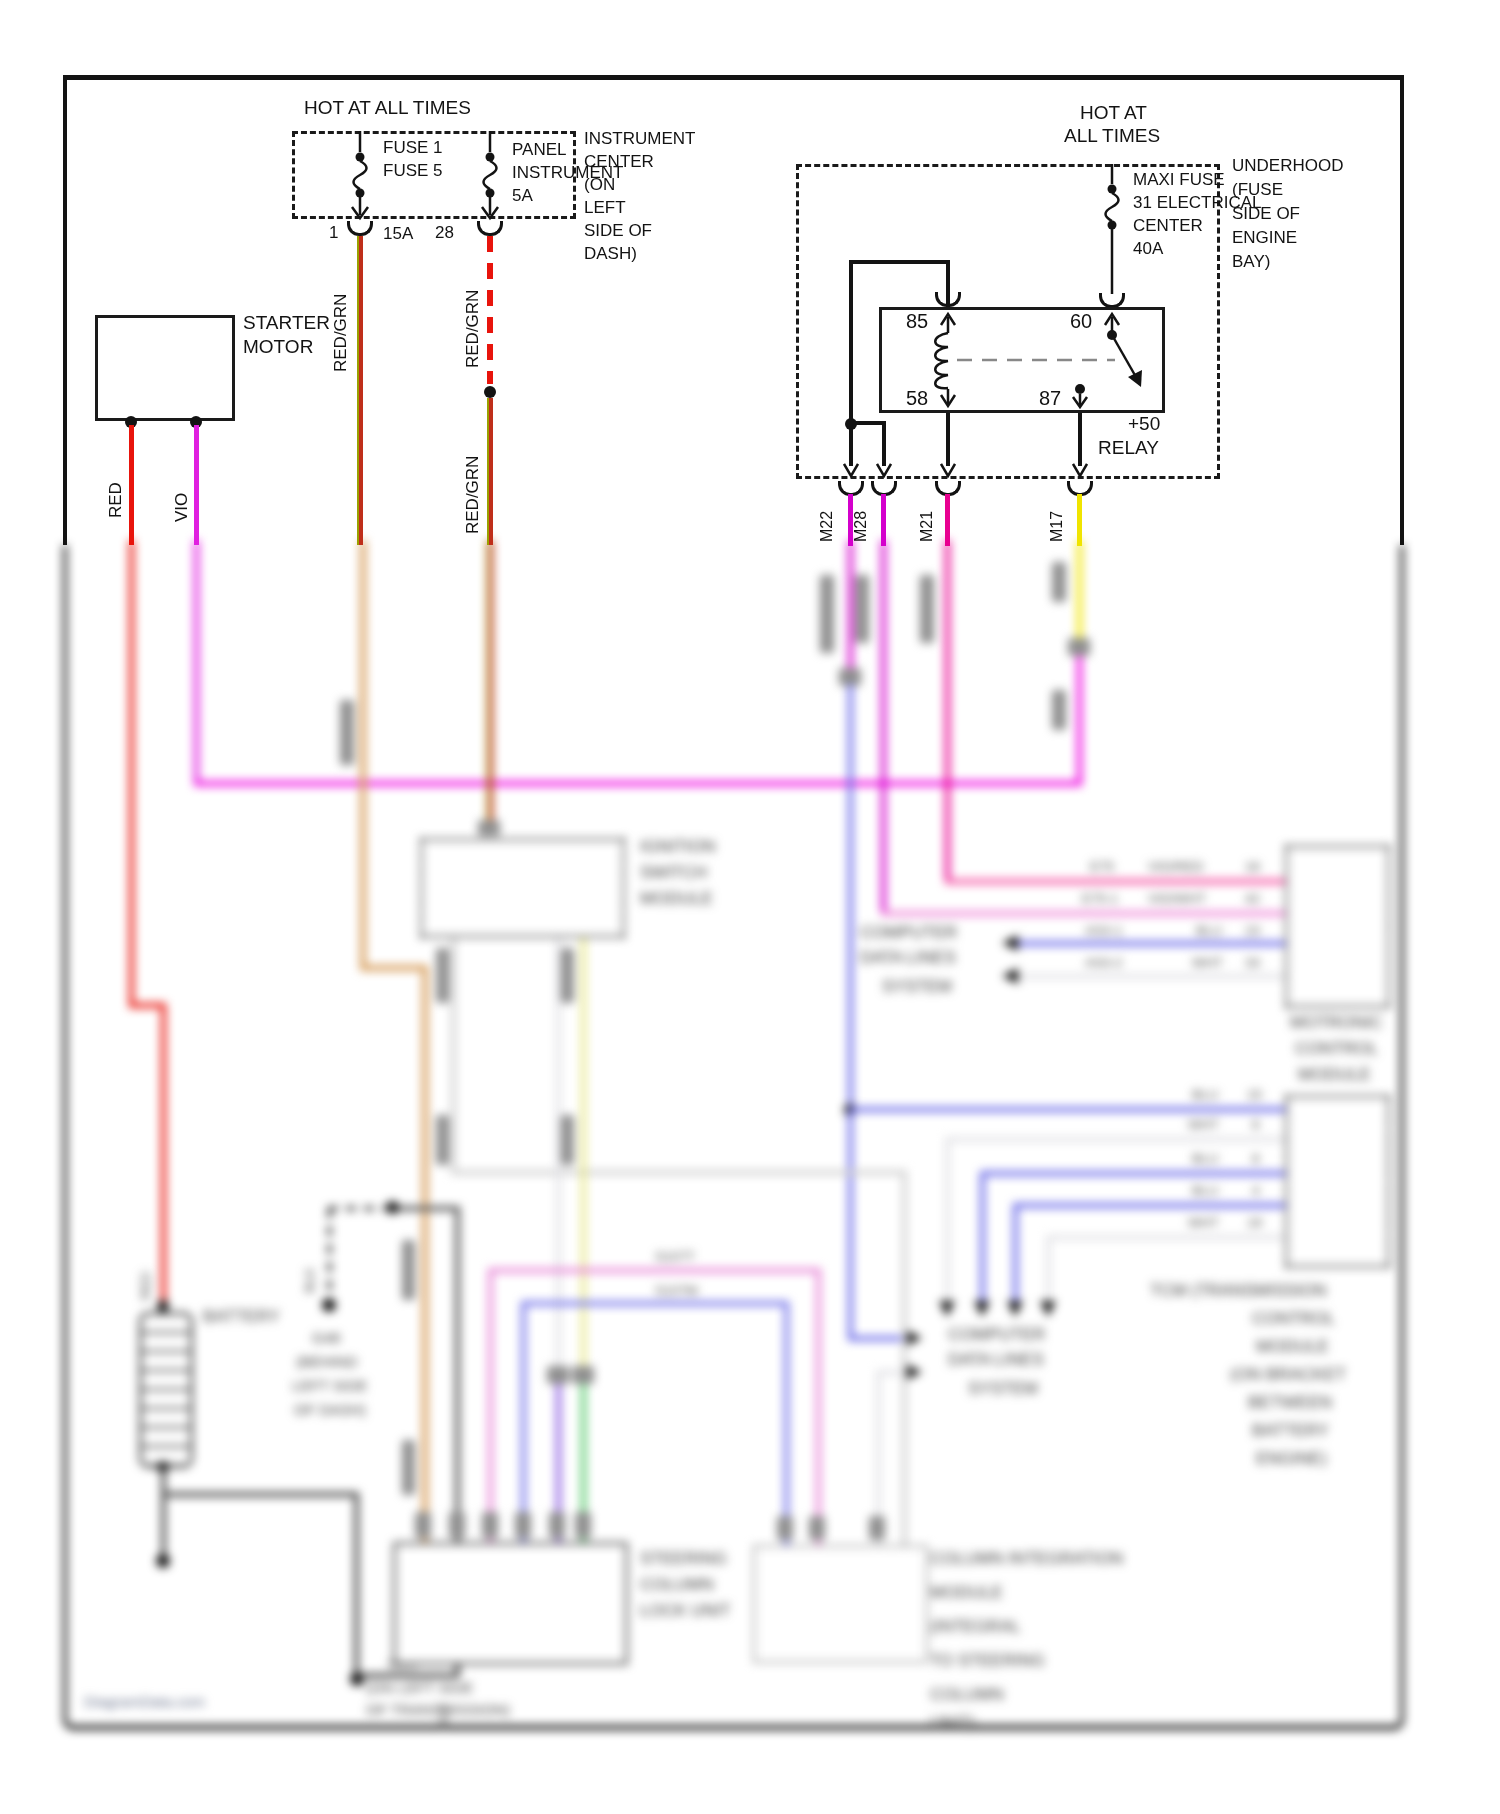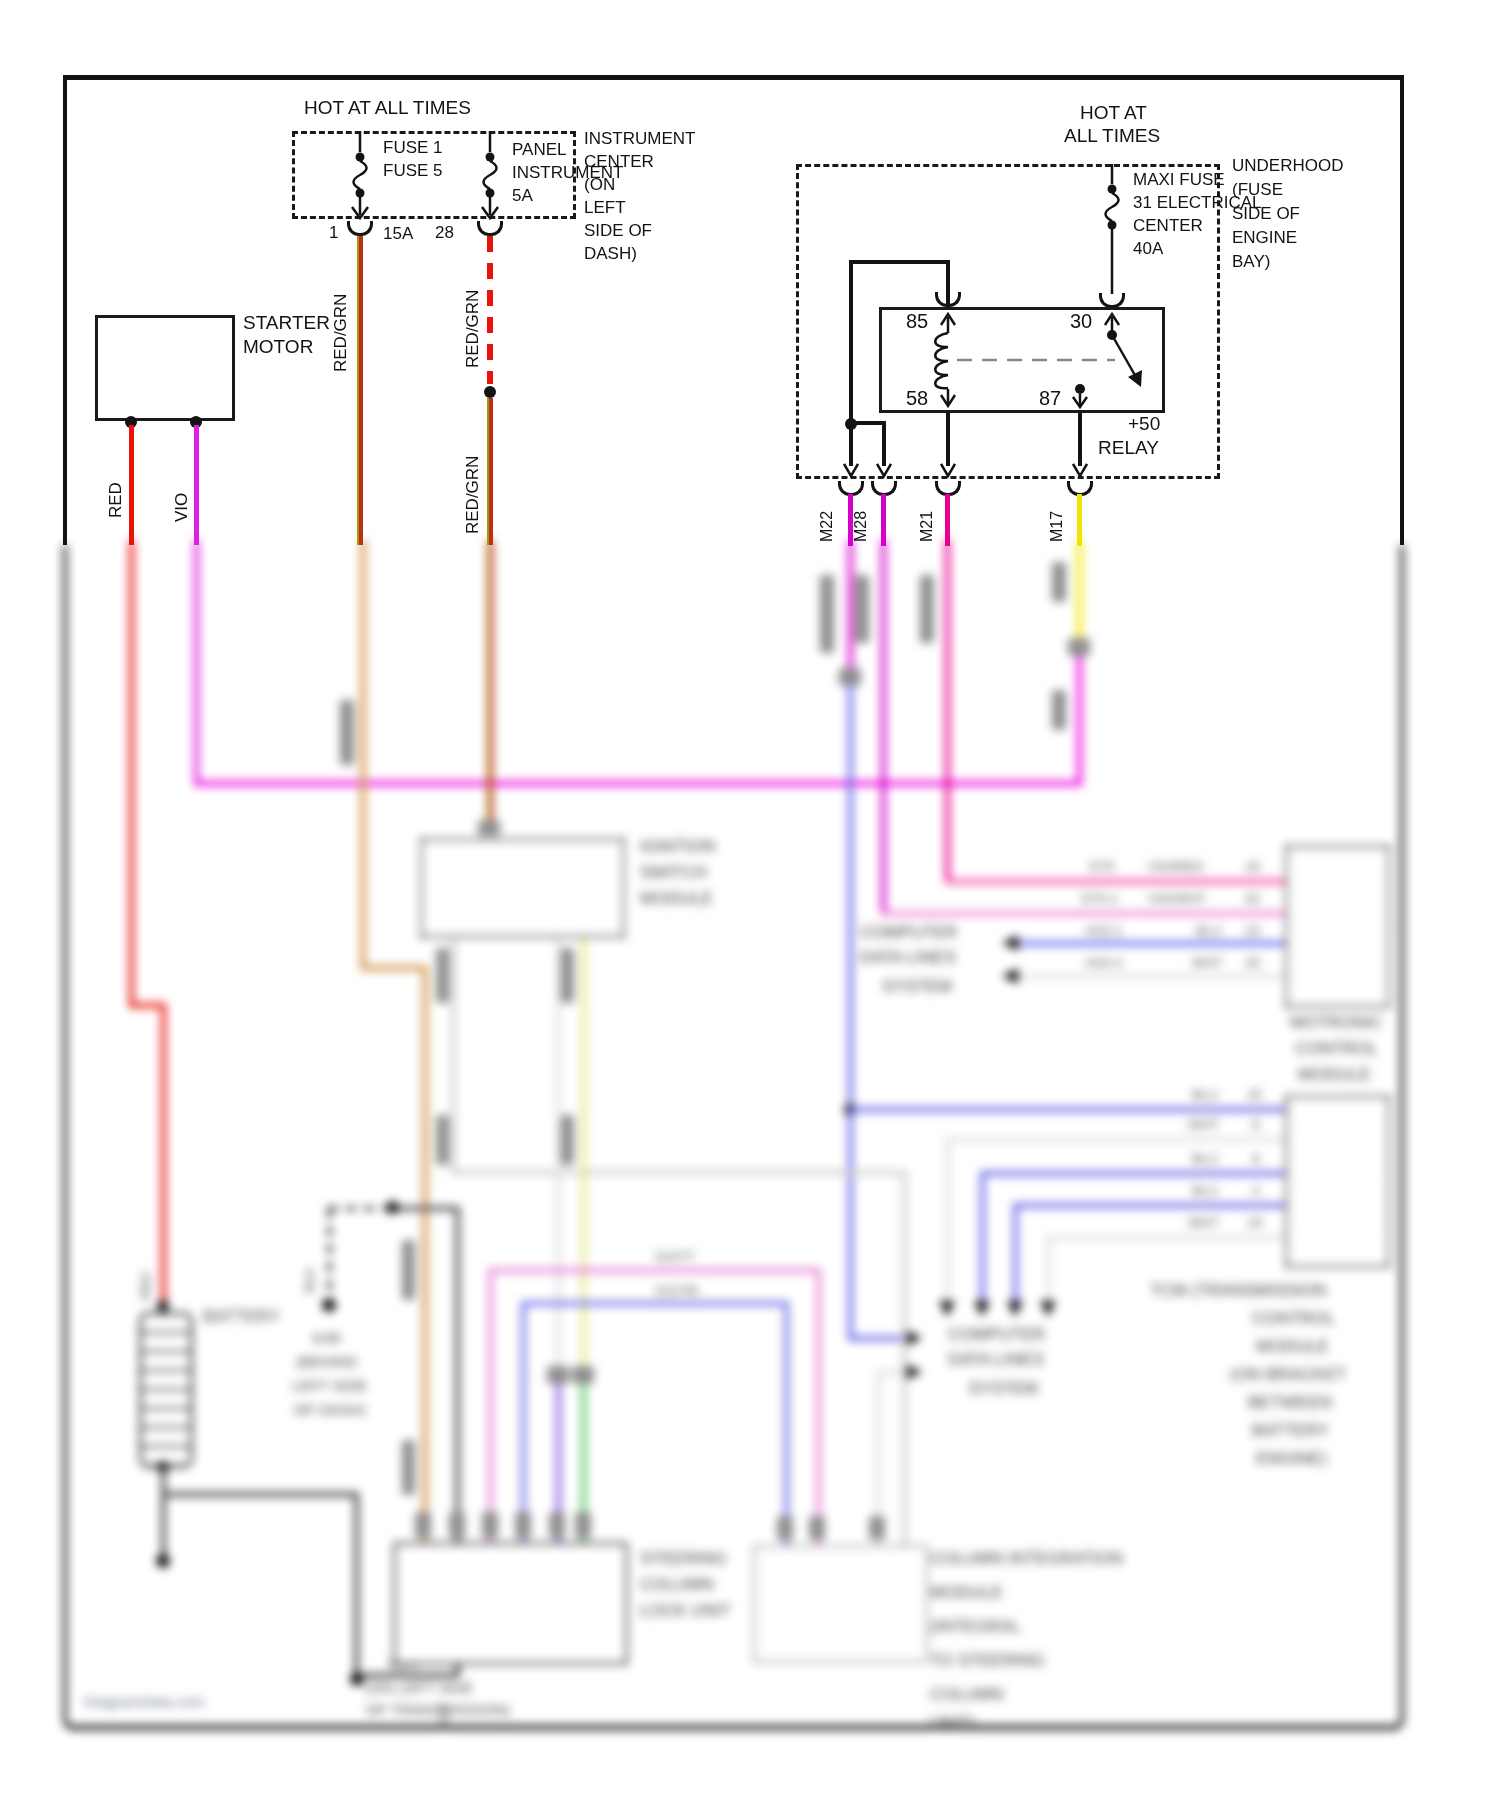--- a/index.html
+++ b/index.html
@@ -321,21 +321,21 @@
       </svg>
     <svg class="e" style="left:940px;top:463px;" width="16" height="15">
         <path d="M1 1 L8 13 L15 1" fill="none" stroke="#131313" stroke-width="2.5"></path>
       </svg>
     <svg class="e" style="left:1072px;top:463px;" width="16" height="15">
         <path d="M1 1 L8 13 L15 1" fill="none" stroke="#131313" stroke-width="2.5"></path>
       </svg>
 
     <div class="box-solid" style="left:879px;top:307px;width:286px;height:106px;box-sizing:border-box;"></div>
     <div class="lbl" style="left:906px;top:311px;font-size:20px;">85</div>
-    <div class="lbl" style="left:1070px;top:311px;font-size:20px;">30</div>
+    <div class="lbl" style="left:1070px;top:311px;font-size:20px;">60</div>
     <div class="lbl" style="left:906px;top:388px;font-size:20px;">58</div>
     <div class="lbl" style="left:1039px;top:388px;font-size:20px;">87</div>
     <svg class="e" style="left:879px;top:307px;" width="286" height="106">
       <line x1="69" y1="10" x2="69" y2="26" stroke="#131313" stroke-width="2.5"></line>
       <path d="M62 18 L69 7 L76 18" fill="none" stroke="#131313" stroke-width="2.5"></path>
       <path d="M69 26 c-17 3 -17 15 0 14 c-17 3 -17 15 0 14 c-17 3 -17 15 0 14 c-17 3 -17 15 0 13" fill="none" stroke="#131313" stroke-width="2.5"></path>
       <line x1="69" y1="82" x2="69" y2="97" stroke="#131313" stroke-width="2.5"></line>
       <path d="M62 88 L69 99 L76 88" fill="none" stroke="#131313" stroke-width="2.5"></path>
       <line x1="78" y1="53" x2="236" y2="53" stroke="#888" stroke-width="2.5" stroke-dasharray="15 10"></line>
       <line x1="233" y1="10" x2="233" y2="26" stroke="#131313" stroke-width="2.5"></line>

